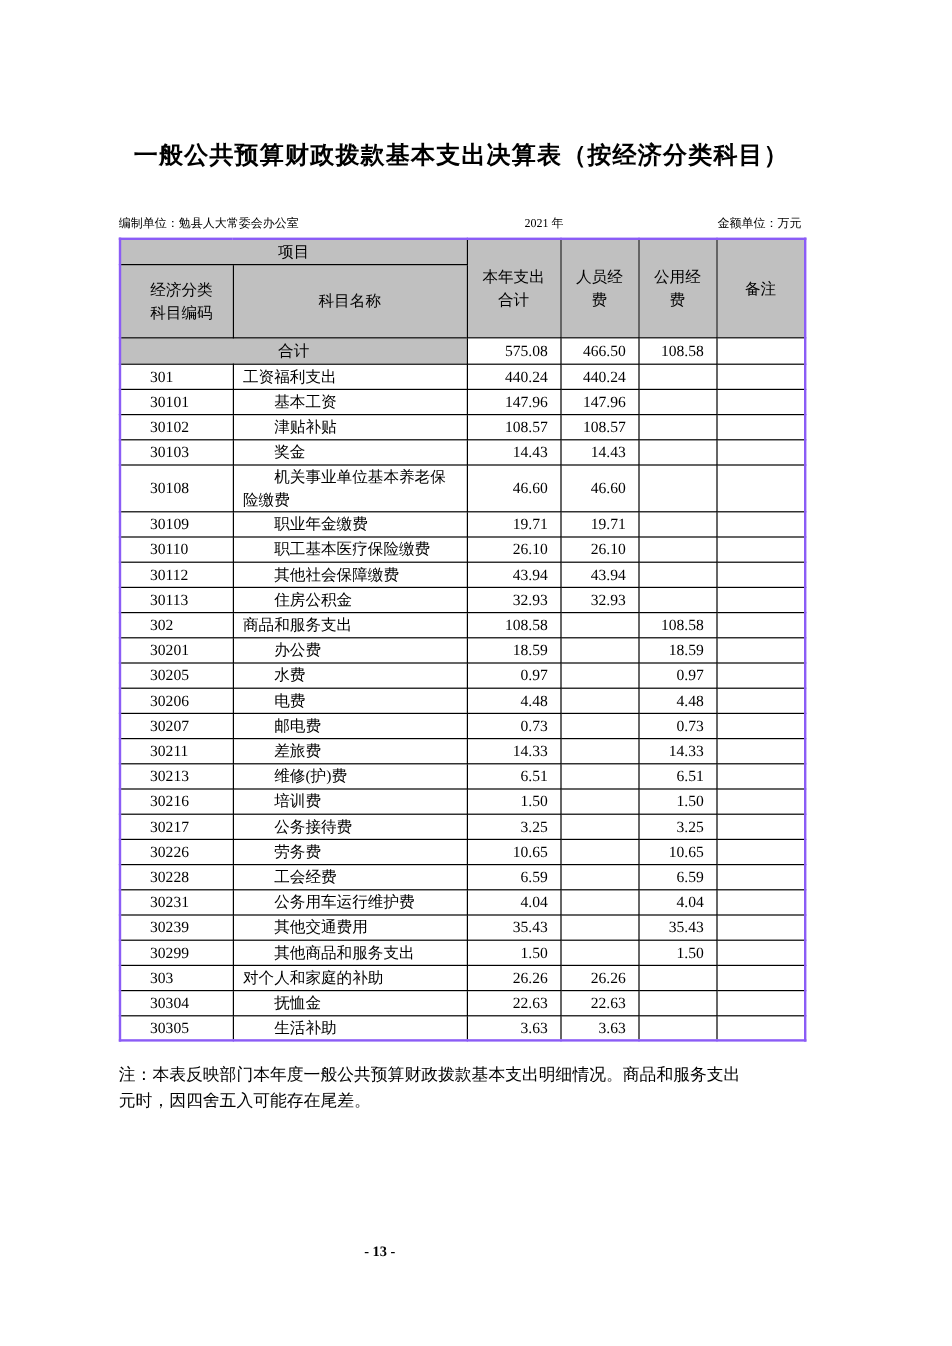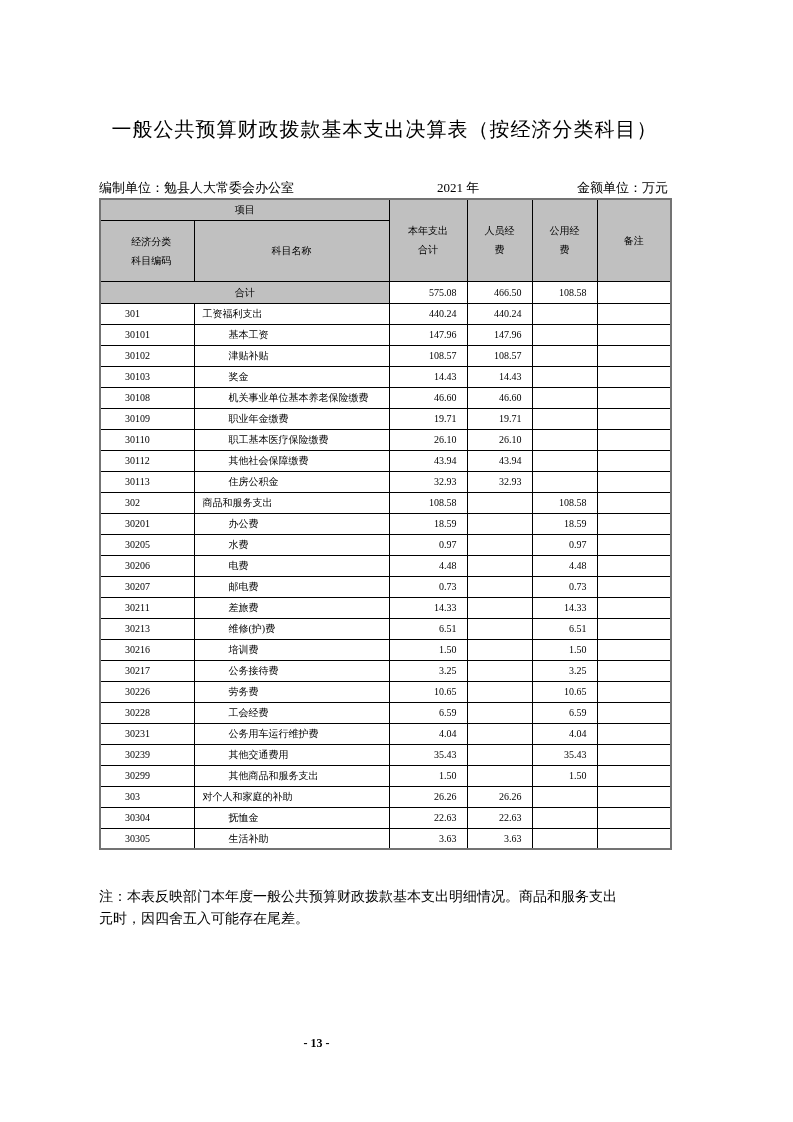--- a/index.html
+++ b/index.html
@@ -11,43 +11,43 @@
     position: relative;
   }
   .page {
     position: absolute; top: 0; left: 0;
     width: 793px; height: 1122px;
     background: #ffffff;
   }
   .doc-title {
     position: absolute; top: 116px; left: 99px; width: 571px;
     text-align: center;
-    font-size: 20px; font-weight: normal;
+    font-size: 20px; font-weight: bold;
     letter-spacing: 1px;
     white-space: nowrap;
   }
   .table-code {
     position: absolute; top: 160px; left: 99px; width: 571px;
     text-align: right; font-size: 13px;
   }
   .meta-row {
     position: absolute; top: 179px; left: 99px; width: 571px; height: 18px;
-    font-size: 13px;
+    font-size: 10px;
   }
   .meta-left  { position: absolute; left: 0; top: 0; }
   .meta-year  { position: absolute; left: 338px; top: 0; }
   .meta-right { position: absolute; right: 2px; top: 0; }
 
   table.budget {
     position: absolute; top: 198px; left: 99px;
     width: 571px;
     border-collapse: collapse;
-    border: 2px solid #737373;
+    border: 2px solid #8b5cf6;
     table-layout: fixed;
-    font-size: 10px;
+    font-size: 13px;
     font-family: Liberation Serif, serif;
   }
   table.budget th, table.budget td {
     border: 1px solid #000;
     vertical-align: middle;
     line-height: 19px;
     overflow: hidden;
   }
   table.budget th {
     background: #c0c0c0;

